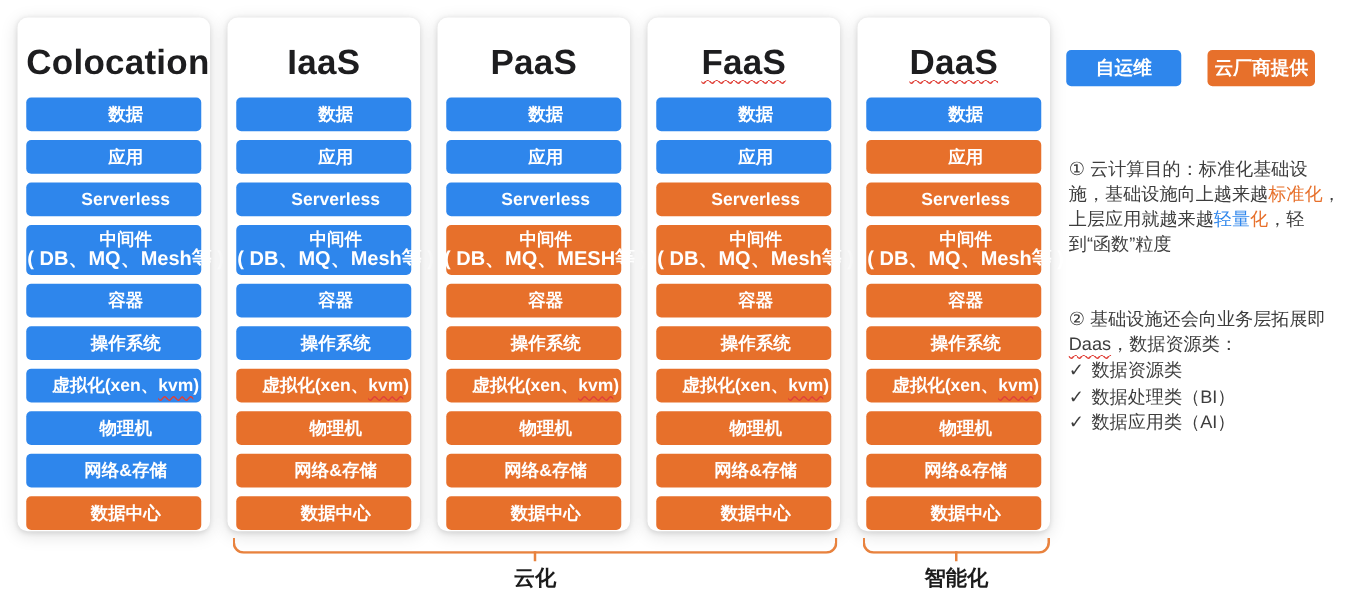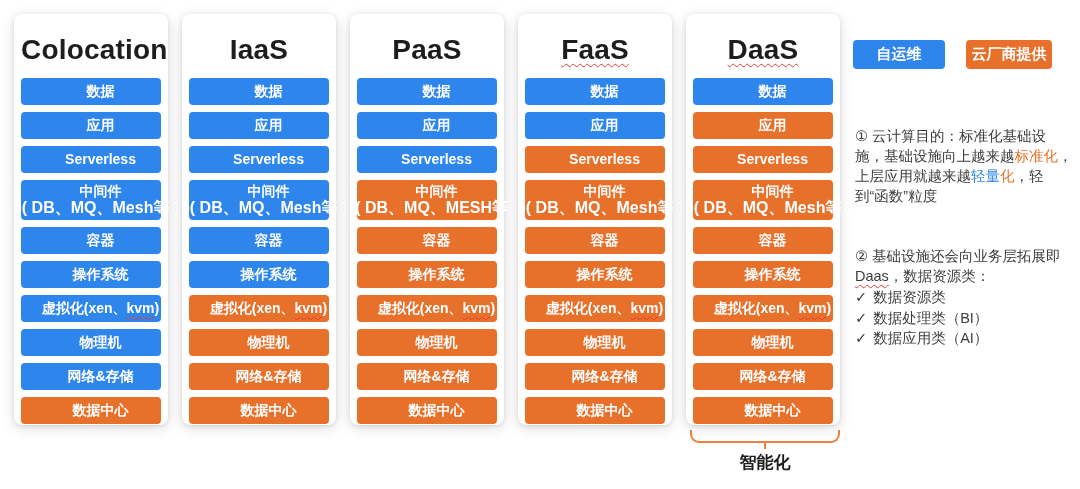--- a/index.html
+++ b/index.html
@@ -263,18 +263,22 @@
           <span>数据处理类（BI）</span>
         </li>
         <li>
           <span class="check-mark">✓</span>
           <span>数据应用类（AI）</span>
         </li>
       </ul>
   </div>
 
 
+  <div id="brace-cloud" class="brace">
+    <div class="stem"></div>
+    <div class="brace-label">云化</div>
+  </div>
   <div id="brace-smart" class="brace">
     <div class="stem"></div>
     <div class="brace-label">智能化</div>
   </div>
 
 </div>
 
 </body></html>

